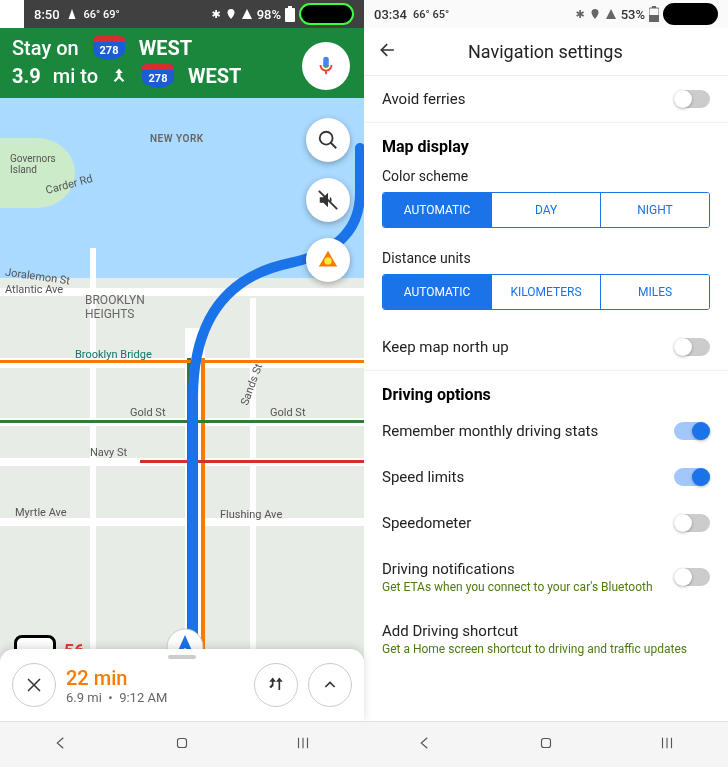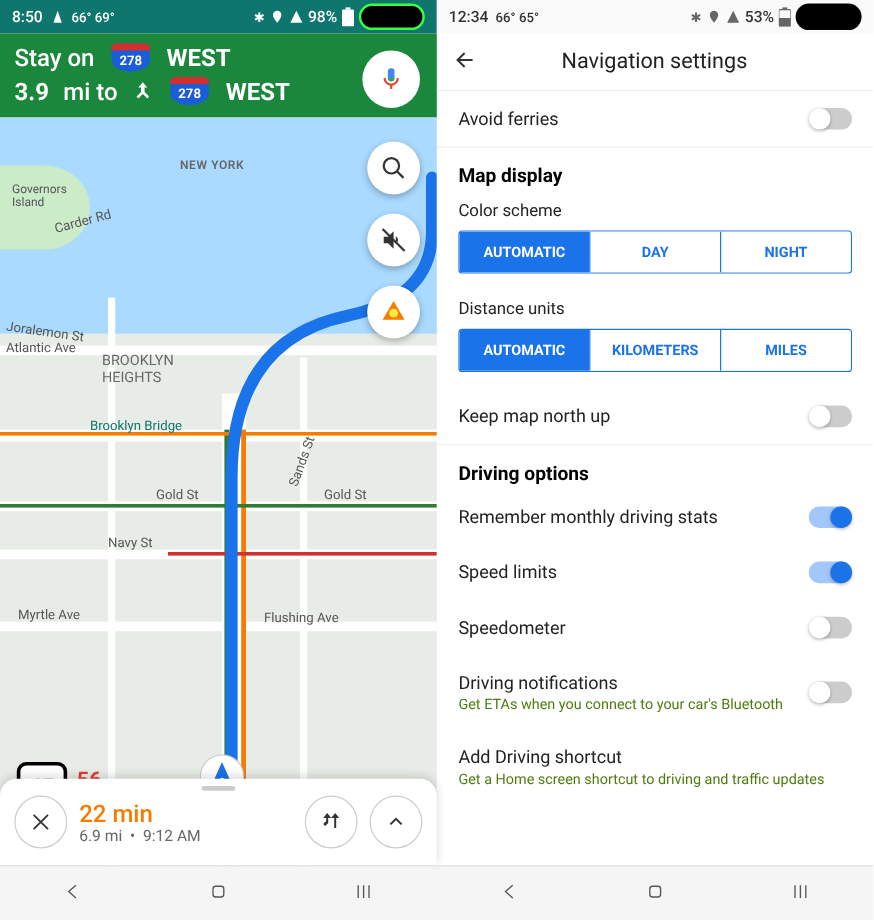--- a/index.html
+++ b/index.html
@@ -1,21 +1,21 @@
 <!DOCTYPE html>
 <html><head>
 <meta charset="utf-8">
 <style>
 * { margin: 0; padding: 0; box-sizing: border-box; font-family: -apple-system, Roboto, Arial, sans-serif; }
 body { width: 728px; height: 767px; display: flex; background: #fff; }
 .phone { width: 364px; height: 767px; display: flex; flex-direction: column; position: relative; }
 
 
 .status-bar { height: 28px; display: flex; align-items: center; padding: 0 10px; font-size: 13px; color: #000; font-weight: 500; }
-.status-bar.dark { background: #0f766e; color: #fff; }
+.status-bar.dark { background: #404040; color: #fff; margin-left: 24px; }
 .status-right { margin-left: auto; display: flex; align-items: center; gap: 4px; }
 .camera-cut { width: 55px; height: 22px; background: #000; border-radius: 11px; }
 .phone-left .camera-cut { border: 2px solid #3cff3c; }
 .temp { font-size: 11px; margin-left: 6px; }
 
 
 .nav-header { background: #1b873d; color: #fff; padding: 8px 12px 10px; position: relative; }
 .nav-line { display: flex; align-items: center; gap: 12px; font-size: 20px; font-weight: 500; }
 .nav-line2 { margin-top: 4px; }
 .shield { display: inline-flex; align-items: center; justify-content: center; width: 36px; height: 24px; }
@@ -64,21 +64,21 @@
 .settings-header { height:48px; display:flex; align-items:center; padding:0 14px; gap:20px; border-bottom:1px solid #eee; }
 .settings-title { font-size:18px; color:#222; margin-left:50px; }
 .settings-body { flex:1; overflow:hidden; }
 .row { padding:14px 18px; display:flex; align-items:center; border-bottom:1px solid #f0f0f0; }
 .row.nob { border-bottom:none; }
 .row-label { flex:1; font-size:15px; color:#222; }
 .row-sub { font-size:12px; color:#4d7c0f; margin-top:2px; }
 .section-title { font-size:16px; font-weight:700; padding:14px 18px 4px; }
 .field-label { font-size:14px; padding:8px 18px 8px; color:#222; }
 .seg { display:flex; margin:0 18px 14px; border:1px solid #1a73e8; border-radius:3px; overflow:hidden; }
-.seg-btn { flex:1; padding:10px 4px; text-align:center; font-size:12px; font-weight:700; color:#1a73e8; background:#fff; border-left:1px solid #1a73e8; }
+.seg-btn { flex:1; padding:10px 4px; text-align:center; font-size:12px; font-weight:400; color:#1a73e8; background:#fff; border-left:1px solid #1a73e8; }
 .seg-btn:first-child { border-left:none; }
 .seg-btn.active { background:#1a73e8; color:#fff; }
 
 .switch { width:36px; height:18px; border-radius:9px; background:#ccc; position:relative; }
 .switch::after { content:''; position:absolute; width:18px; height:18px; border-radius:50%; background:#fff; top:0; left:0; box-shadow:0 1px 3px rgba(0,0,0,.3); }
 .switch.on { background:#a3c7fa; }
 .switch.on::after { background:#1a73e8; left:18px; }
 </style>
 </head>
 <body>
@@ -254,21 +254,21 @@
         </svg></div>
     <div><svg viewBox="0 0 24 24">
           <path d="M6 5v14M12 5v14M18 5v14"></path>
         </svg></div>
   </div>
 </div>
 
 <div class="phone phone-right">
 
   <div class="status-bar">
-    <span>12:34</span>
+    <span>03:34</span>
     <span class="temp">66° 65°</span>
     <div class="status-right">
       <span style="font-size:11px;color:#666">✱</span>
       <svg width="12" height="12" viewBox="0 0 24 24" fill="#666">
           <path d="M12 2a7 7 0 0 0-7 7c0 5 7 13 7 13s7-8 7-13a7 7 0 0 0-7-7z"></path>
         </svg>
       <svg width="12" height="12" viewBox="0 0 24 24" fill="#666">
           <path d="M2 22h20L12 2z"></path>
         </svg>
       <span>53%</span>

